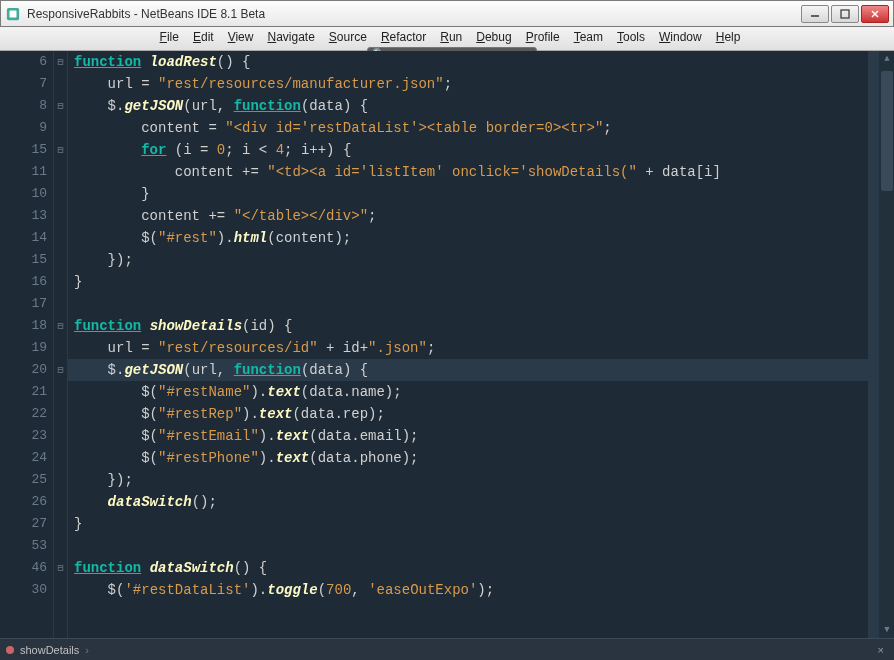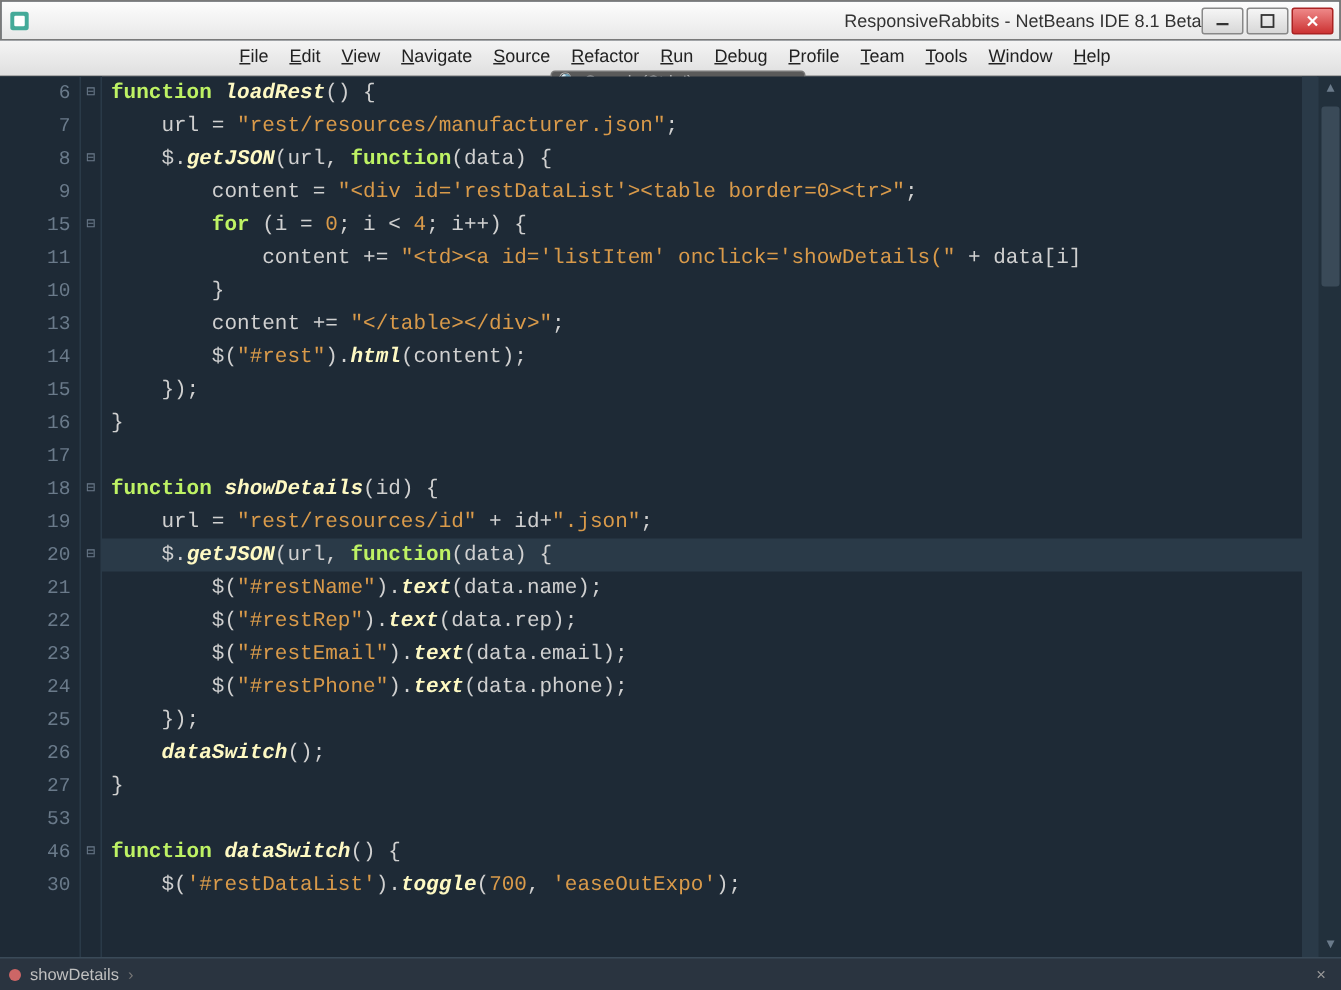--- a/index.html
+++ b/index.html
@@ -2,21 +2,21 @@
 <html><head>
 <meta charset="utf-8">
 <style>
 * { margin:0; padding:0; box-sizing:border-box; }
 body { font-family:"Consolas","Courier New",monospace; font-size:14px; background:#1e2a36; overflow:hidden; width:894px; height:660px; }
 
 
 .titlebar { height:27px; background:linear-gradient(#fdfdfd,#e8e8e8); border:1px solid #7a7a7a; display:flex; align-items:center; padding:0 4px; font-family:"Segoe UI",Tahoma,sans-serif; font-size:12px; color:#333; }
 .titlebar .icon { width:16px; height:16px; margin-right:6px; display:flex; align-items:center; justify-content:center; }
 .titlebar .icon svg { width:14px; height:14px; }
-.titlebar .title { flex:1;text-align:right; }
+.titlebar .title { flex:1; }
 .winbtns { display:flex; gap:2px; }
 .winbtn { width:28px; height:18px; border:1px solid #888; border-radius:2px; display:flex; align-items:center; justify-content:center; font-size:10px; }
 .winbtn.min, .winbtn.max { background:linear-gradient(#f5f5f5,#d8d8d8); color:#333; }
 .winbtn.close { background:linear-gradient(#e88,#c33); color:#fff; border-color:#a22; }
 
 
 .menubar { height:24px; background:linear-gradient(#f4f4f4,#e0e0e0); border-bottom:1px solid #aaa; display:flex; align-items:center; font-family:"Segoe UI",Tahoma,sans-serif; font-size:12px; color:#222; padding-left:6px;flex-direction:column; }
 .menubar .menuitem { padding:3px 7px; cursor:default; }
 .menubar .menuitem u { text-decoration:underline; }
 .menubar .search { display:flex; align-items:center; background:#5a5a5a; border:1px solid #777; border-radius:3px; height:19px; margin-left:4px; flex:1; max-width:230px; padding:0 4px; }
@@ -28,21 +28,21 @@
 .editor { display:flex; height:587px; background:#1e2a36; position:relative; }
 .gutter { width:54px; background:#1e2a36; color:#6a7a8a; text-align:right; padding-right:6px; line-height:22px; font-size:13px; border-right:1px solid #2a3a48; }
 .gutter .ln { height:22px; }
 .foldcol { width:14px; background:#1e2a36; border-right:1px solid #2a3a48; }
 .foldcol .fc { height:22px; display:flex; align-items:center; justify-content:center; color:#6a7a8a; font-size:9px; }
 .foldcol .fc.box { }
 .foldcol .fc.box::before { content:"⊟"; font-size:10px; color:#6a7a8a; }
 .code { flex:1; color:#d0d0d0; line-height:22px; font-size:14px; padding-left:6px; overflow:hidden; white-space:pre; }
 .code .row { height:22px; }
 .code .row.hl { background:#2a3a48; margin-left:-6px; padding-left:6px; }
-.kw { color:#bef264; font-weight:bold; }
+.kw { color:#14b8a6; font-weight:bold;text-decoration:underline; }
 .fn { color:#fef9c3; font-weight:bold;font-style:italic; }
 .str { color:#d99a4a; }
 .op { color:#d0d0d0; }
 .num { color:#d99a4a; }
 .errbar { position:absolute; right:16px; top:0; width:10px; height:100%; background:#2a3a48; }
 .scrollbar-v { position:absolute; right:0; top:0; width:16px; height:100%; background:#22303c; border-left:1px solid #2a3a48; }
 .scrollbar-v .thumb { position:absolute; left:2px; width:12px; background:#3a4a58; border-radius:2px; }
 .scrollbar-v .arrow { position:absolute; left:0; width:16px; height:16px; display:flex; align-items:center; justify-content:center; color:#6a7a8a; font-size:9px; }
 .breadcrumb { height:22px; background:#2a3440; border-top:1px solid #3a4a58; display:flex; align-items:center; font-family:"Segoe UI",sans-serif; font-size:11px; color:#c0c0c0; padding:0 6px; }
 .breadcrumb .dot { width:8px; height:8px; border-radius:50%; background:#cc6666; margin-right:6px; }

